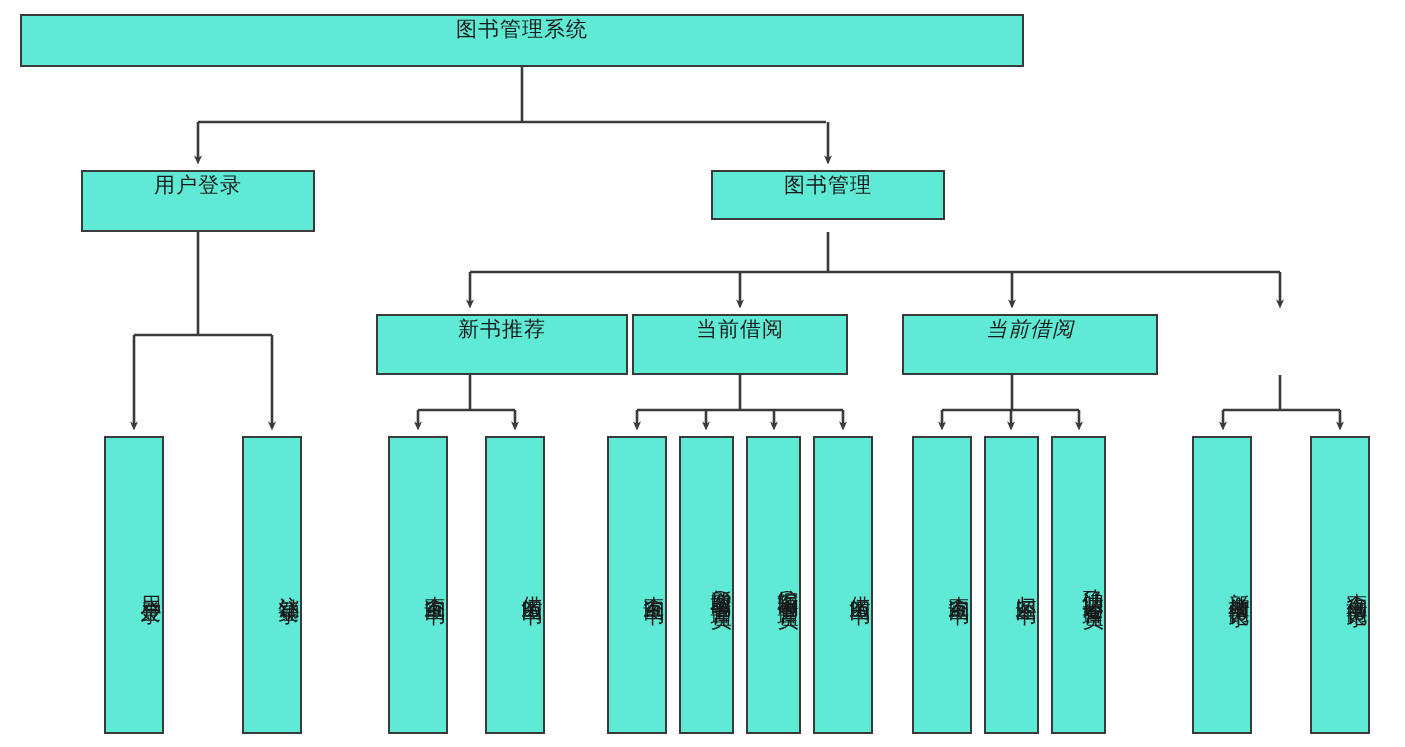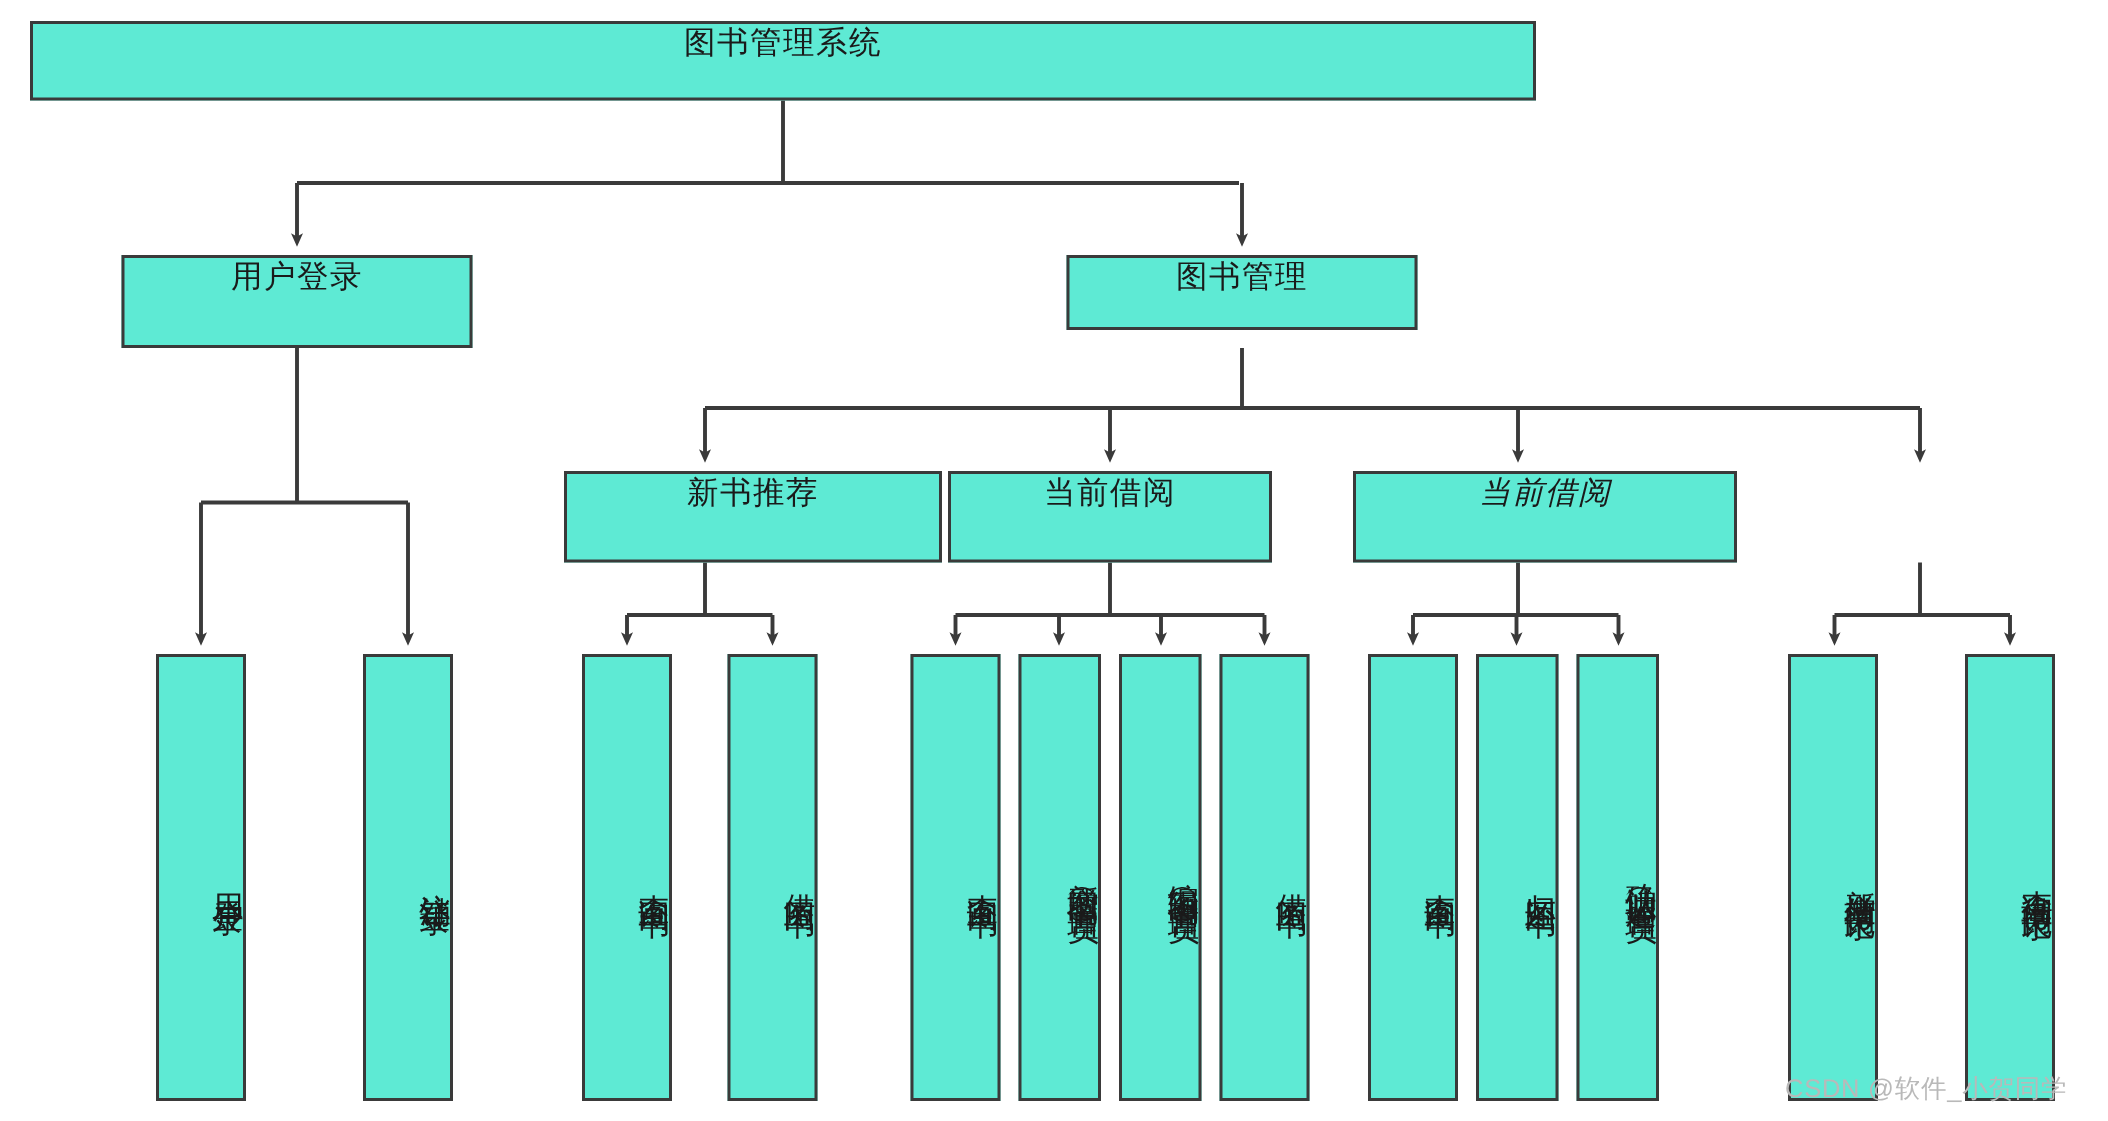--- a/index.html
+++ b/index.html
@@ -176,15 +176,14 @@
     <span class="vtext">确认归还（管理员）</span>
   </div>
 
   <div class="node v" style="left:1192px; top:436px; width:60px; height:298px;">
     <span class="vtext">新增借阅记录</span>
   </div>
   <div class="node v" style="left:1310px; top:436px; width:60px; height:298px;">
     <span class="vtext">查询借阅记录</span>
   </div>
 
-  <div class="watermark" style="left:1190px; top:714px;">CSDN @软件_小贺同学</div>
 
 </div>
 
 </body></html>

